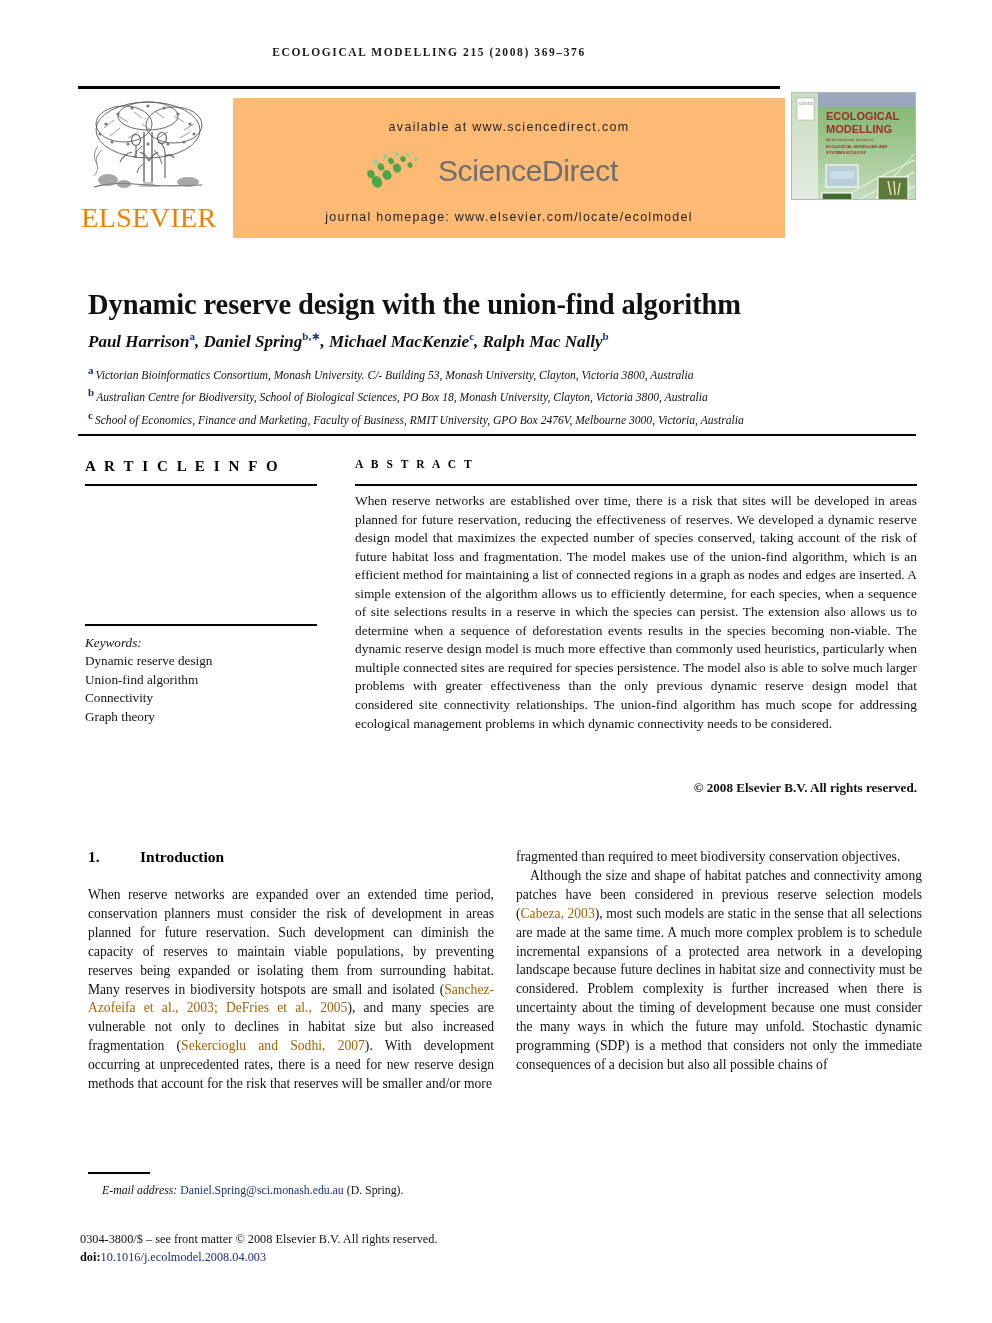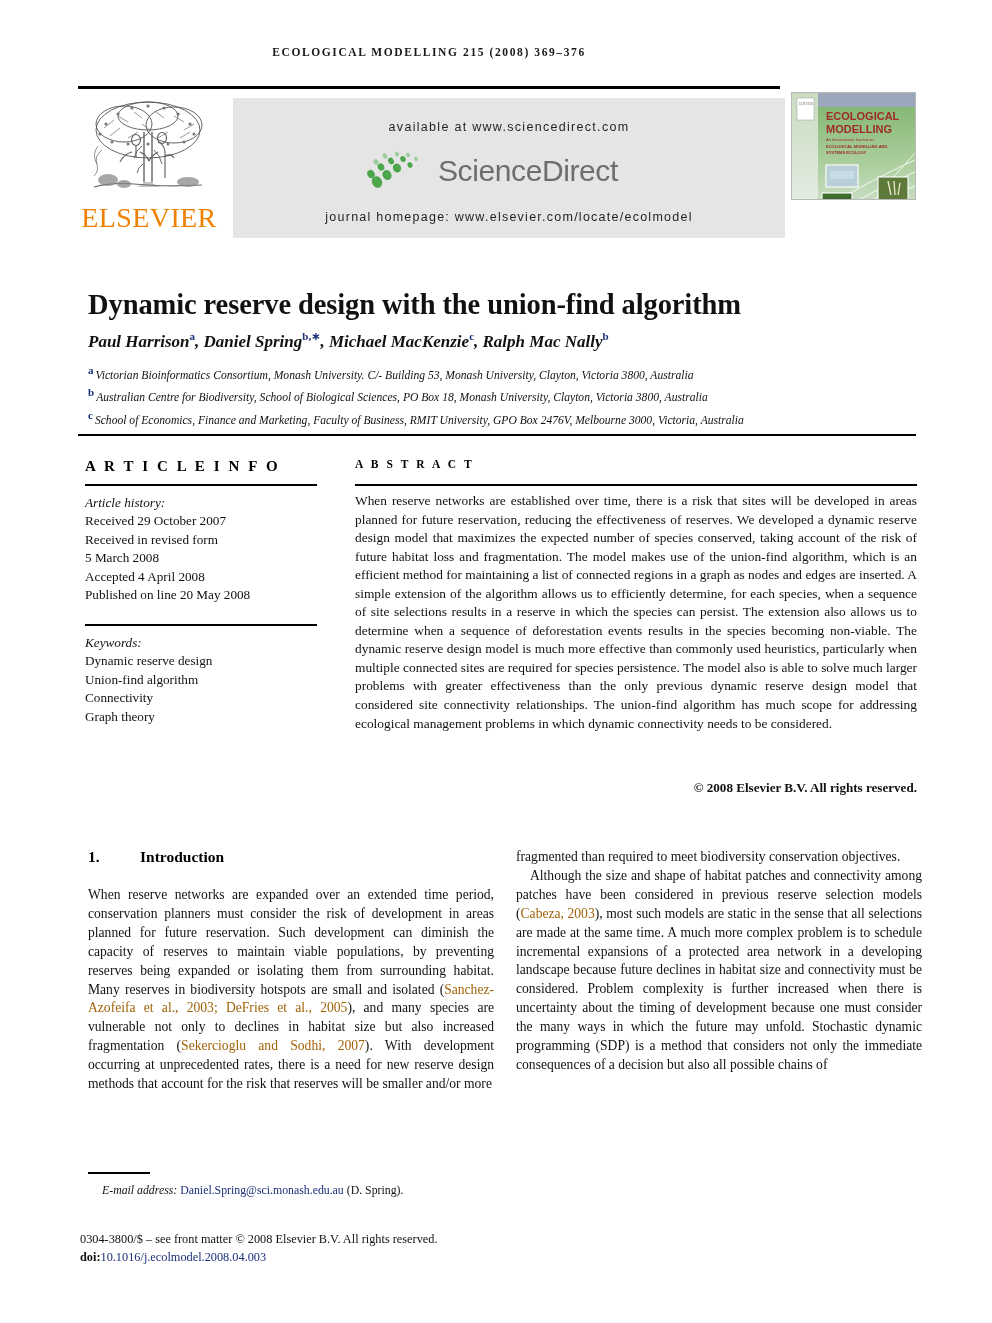--- a/index.html
+++ b/index.html
@@ -77,21 +77,21 @@
     font-weight: 400;
     line-height: 1;
   }
 
   .sd-band {
     position: absolute;
     left: 155px;
     top: 6px;
     width: 552px;
     height: 140px;
-    background: #e5e5e5;
+    background: #fdba74;
   }
   .sd-available {
     position: absolute;
     left: 0; top: 22px; width: 552px;
     text-align: center;
     font-family: "Liberation Sans", sans-serif;
     font-size: 12.5px;
     letter-spacing: 1.3px;
     color: #231f20;
   }
@@ -498,30 +498,20 @@
       <div><span class="aff-mark">b</span>Australian Centre for Biodiversity, School of Biological Sciences, PO Box 18, Monash University, Clayton, Victoria 3800, Australia</div>
       <div><span class="aff-mark">c</span>School of Economics, Finance and Marketing, Faculty of Business, RMIT University, GPO Box 2476V, Melbourne 3000, Victoria, Australia</div>
     </div>
 
   <div class="rule-full"></div>
   <div class="lbl-info">A R T I C L E   I N F O</div>
   <div class="lbl-abs">A B S T R A C T</div>
   <div class="rule-info"></div>
   <div class="rule-abs"></div>
 
-  <div class="history">
-    <div class="hist-head">Article history:</div>
-    <div>
-        <div>Received 29 October 2007</div>
-        <div>Received in revised form</div>
-        <div>5 March 2008</div>
-        <div>Accepted 4 April 2008</div>
-        <div>Published on line 20 May 2008</div>
-      </div>
-  </div>
 
   <div class="rule-kw"></div>
   <div class="keywords">
     <div class="kw-head">Keywords:</div>
     <div>
         <div>Dynamic reserve design</div>
         <div>Union-find algorithm</div>
         <div>Connectivity</div>
         <div>Graph theory</div>
       </div>

